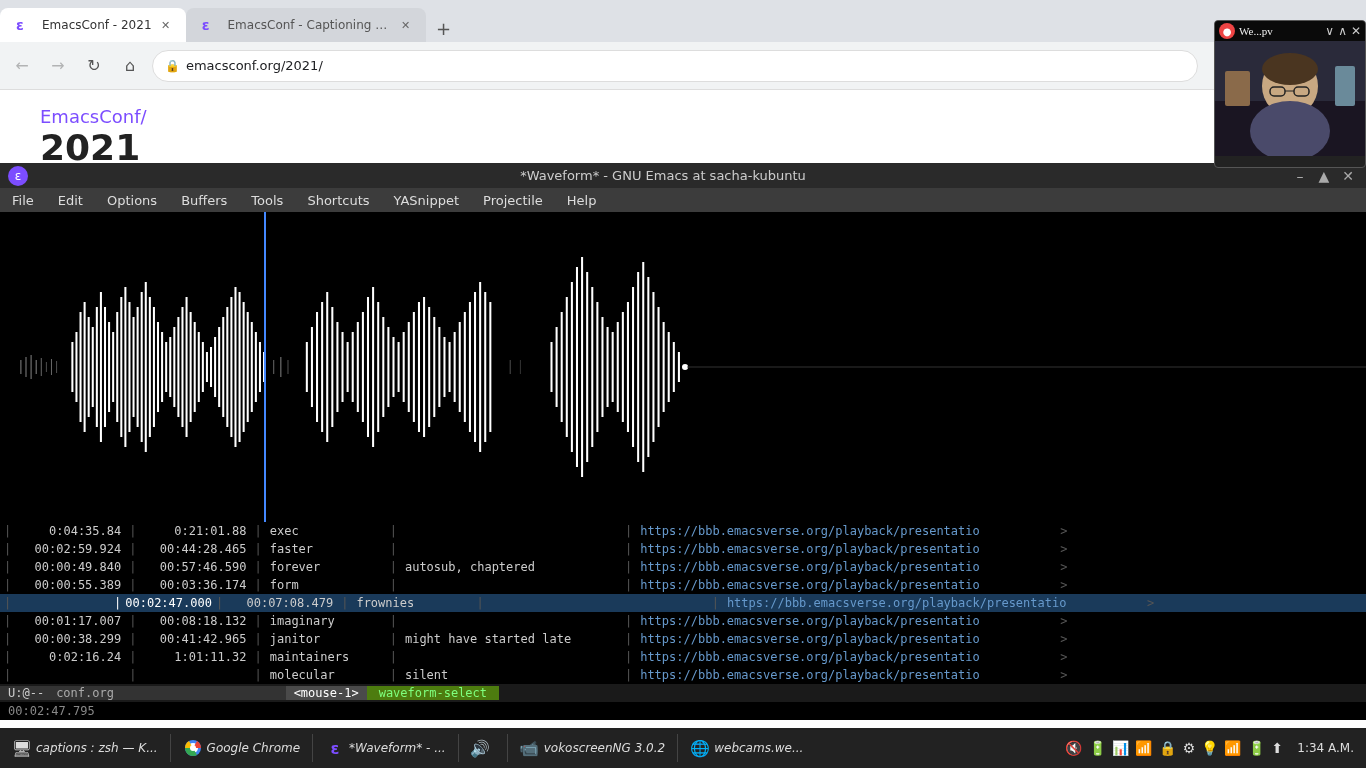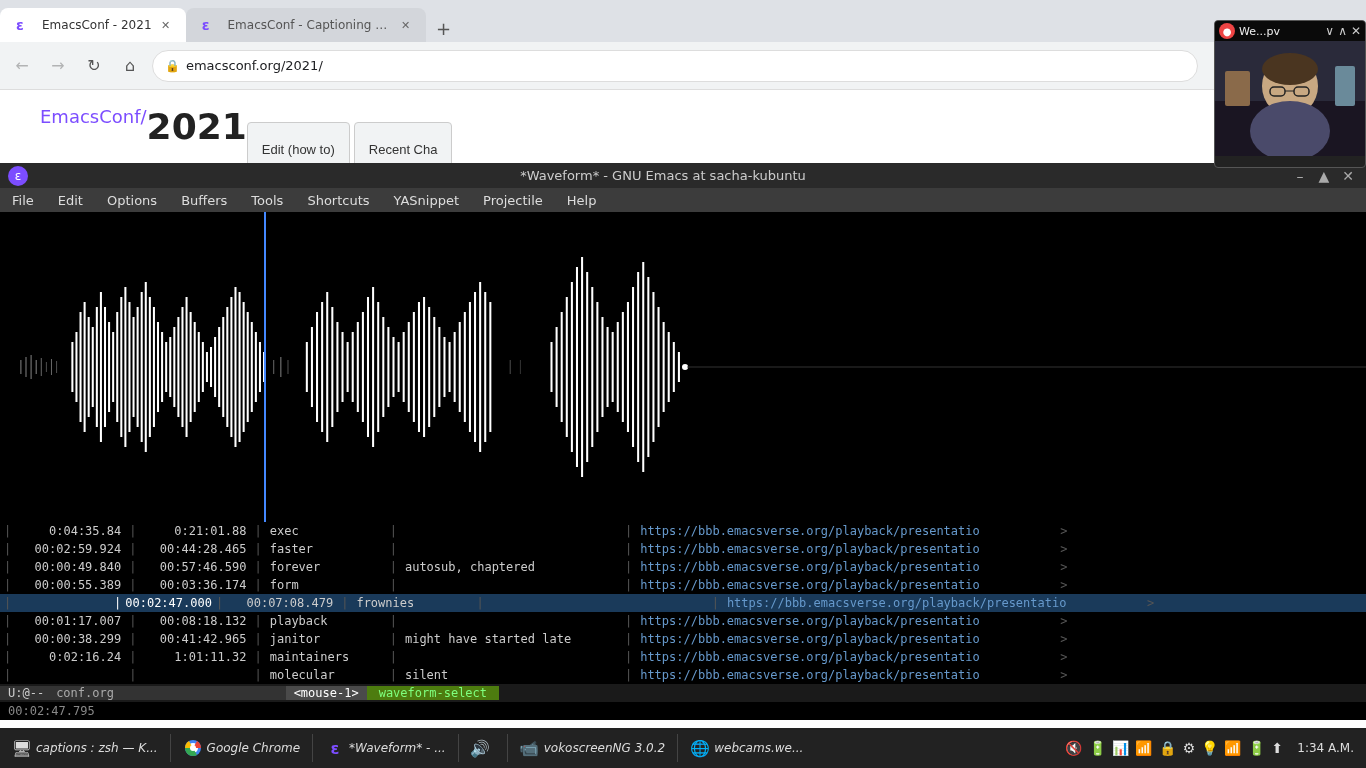--- a/index.html
+++ b/index.html
@@ -30,21 +30,21 @@
     .toolbar-icon { width: 28px; height: 28px; display: flex; align-items: center; justify-content: center; border-radius: 50%; cursor: pointer; font-size: 16px; color: #555; }
     .webpage-title-link { color: #7c4dff; font-size: 18px; text-decoration: none; }
     .webpage-year { font-size: 36px; font-weight: bold; color: #222; }
     .webpage-buttons { display: flex; gap: 4px; margin-top: 16px; }
     .webpage-btn { padding: 6px 14px; background: #f1f3f4; border: 1px solid #ccc; border-radius: 4px; font-size: 13px; color: #333; cursor: pointer; }
 
     
     .pip-window { position: absolute; top: 20px; right: 0; width: 152px; height: 148px; background: #222; border: 1px solid #555; border-radius: 4px; z-index: 100; overflow: hidden; }
     .pip-toolbar { background: rgba(0,0,0,0.7); display: flex; align-items: center; padding: 2px 4px; gap: 4px; }
     .pip-favicon { width: 16px; height: 16px; border-radius: 50%; background: #e44; display: flex; align-items: center; justify-content: center; font-size: 10px; color: white; }
-    .pip-title { font-size: 11px; color: #eee; flex: 1; }
+    .pip-title { font-size: 11px; color: #eee; flex: 1; font-family: Liberation Serif, serif; }
     .pip-btn { color: #ccc; font-size: 12px; cursor: pointer; }
     .pip-video { width: 100%; height: 115px; background: linear-gradient(135deg, #2a2a3a 0%, #1a1a2a 100%); display: flex; align-items: center; justify-content: center; position: relative; overflow: hidden; }
 
     
     .emacs-window { position: absolute; top: 163px; left: 0; width: 1366px; height: 557px; background: #000; display: flex; flex-direction: column; z-index: 50; }
     .emacs-titlebar { background: #2a2a2a; display: flex; align-items: center; padding: 2px 8px; height: 30px; color: #ccc; font-size: 13px; }
     .emacs-favicon { width: 20px; height: 20px; background: #7c4dff; border-radius: 50%; display: flex; align-items: center; justify-content: center; color: white; font-size: 12px; margin-right: 8px; }
     .emacs-title { flex: 1; text-align: center; }
     .emacs-window-btns { display: flex; gap: 4px; }
     .emacs-win-btn { width: 20px; height: 20px; display: flex; align-items: center; justify-content: center; cursor: pointer; color: #aaa; font-size: 14px; }
@@ -132,21 +132,21 @@
             <circle cx="9" cy="9" r="8" fill="#666"></circle>
             <path d="M5 12 Q9 6 13 12" fill="none" stroke="#aaa" stroke-width="1.5"></path>
             <circle cx="9" cy="7" r="2.5" fill="#aaa"></circle>
           </svg>
       </div>
       <span style="font-size:12px;color:#333;">Incognito</span>
       <div class="toolbar-icon">⋮</div>
     </div>
   </div>
 
-  <div style="background:#fff; padding:16px 24px 8px 40px; display:flex; flex-direction:row; position:relative; height:95px;">
+  <div style="background:#fff; padding:16px 24px 8px 40px; display:flex; flex-direction:column; position:relative; height:95px;">
     <a class="webpage-title-link" href="#">EmacsConf/</a>
     <div class="webpage-year">2021</div>
     <div class="webpage-buttons">
       <button class="webpage-btn">Edit (how to)</button>
       <button class="webpage-btn">Recent Cha</button>
     </div>
   </div>
 
   <div class="pip-window">
     <div class="pip-toolbar">
@@ -415,21 +415,21 @@
         <span class="table-cell table-sep">|</span>
         <span class="table-cell link"><a style="color:#6699cc; text-decoration:none;" href="#">https://bbb.emacsverse.org/playback/presentatio</a></span>
         <span class="table-cell table-sep">&gt;</span>
       </div>
       <div class="table-row">
         <span class="table-cell table-sep">|</span>
         <span class="table-cell time">00:01:17.007</span>
         <span class="table-cell table-sep">|</span>
         <span class="table-cell time2">00:08:18.132</span>
         <span class="table-cell table-sep">|</span>
-        <span class="table-cell word">playback</span>
+        <span class="table-cell word">imaginary</span>
         <span class="table-cell table-sep">|</span>
         <span class="table-cell notes"></span>
         <span class="table-cell table-sep">|</span>
         <span class="table-cell link"><a style="color:#6699cc; text-decoration:none;" href="#">https://bbb.emacsverse.org/playback/presentatio</a></span>
         <span class="table-cell table-sep">&gt;</span>
       </div>
       <div class="table-row">
         <span class="table-cell table-sep">|</span>
         <span class="table-cell time">00:00:38.299</span>
         <span class="table-cell table-sep">|</span>

